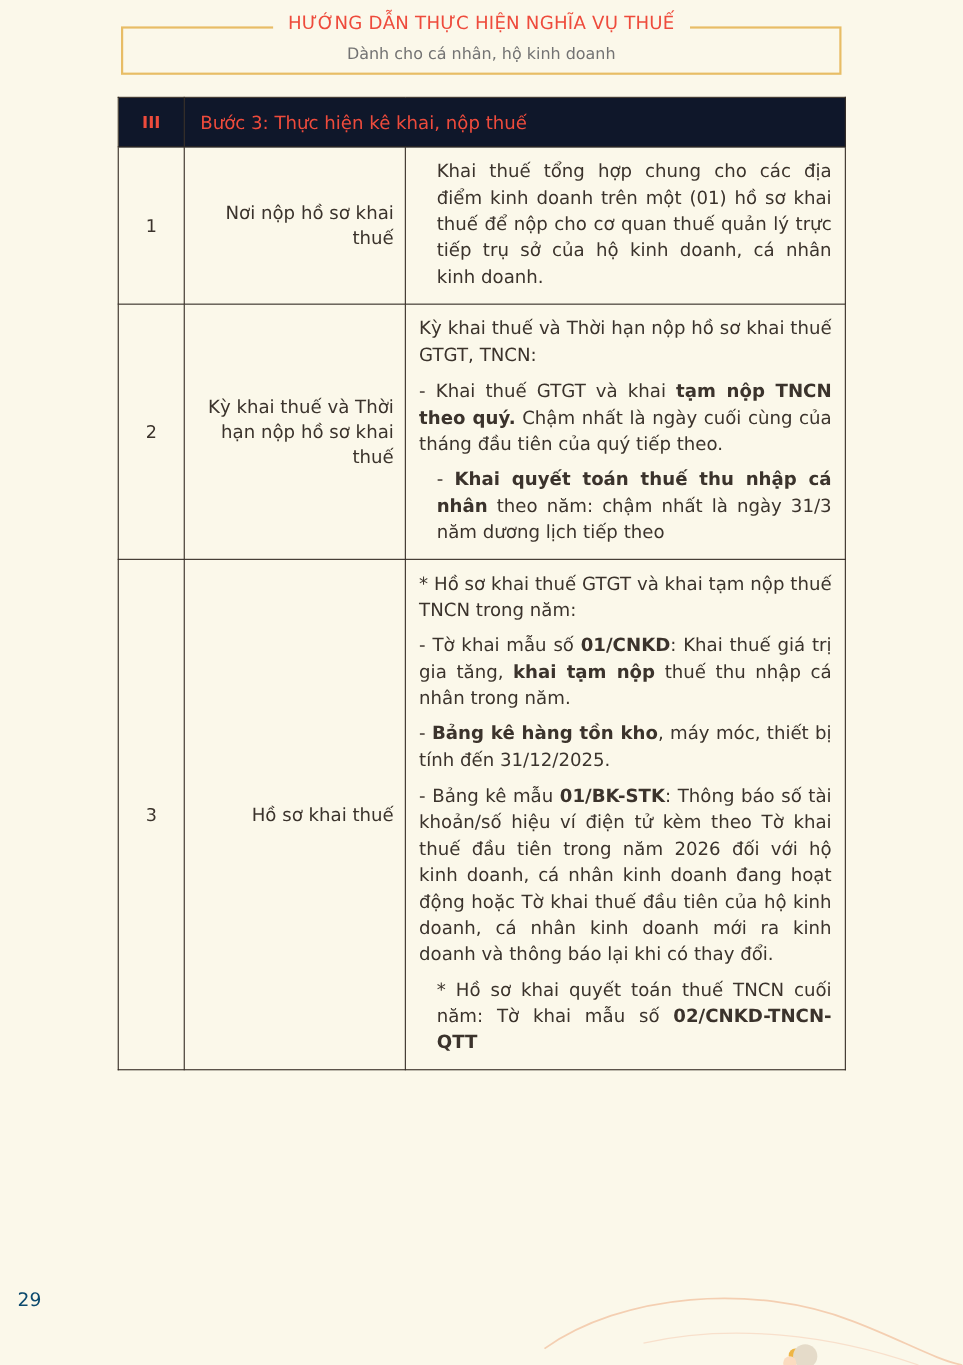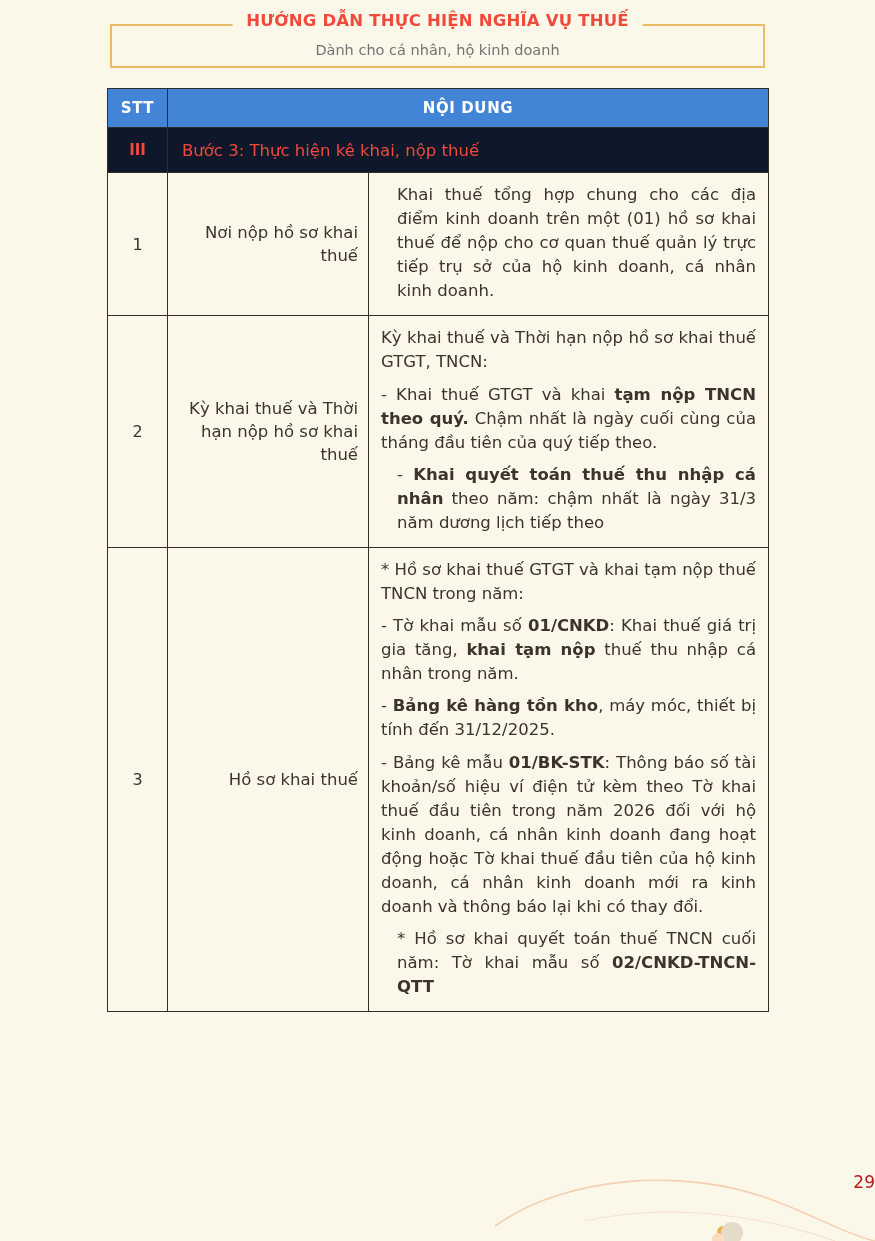--- a/index.html
+++ b/index.html
@@ -35,21 +35,21 @@
   }
   .header-title {
     position: absolute;
     left: 50%;
     top: -13px;
     transform: translateX(-50%);
     background: #fbf8ea;
     padding: 0 14px;
     color: #ee4b3c;
     font-size: 16.5px;
-    font-weight: bold;
+    font-weight: normal;
     letter-spacing: 0.2px;
     white-space: nowrap;
     font-family: "DejaVu Sans", sans-serif;
   }
   .header-sub {
     position: absolute;
     left: 0;
     right: 0;
     top: 18px;
     text-align: center;
@@ -135,24 +135,25 @@
     margin-left: 16px;
   }
   .content-cell b { font-weight: bold; }
 
   
   .page-no {
     position: absolute;
     left: 0;
     right: 0;
     top: 1172px;
-    text-align: right;
+    text-align: left;
     font-size: 17px;
-    color: #b91c1c;
-    font-family: "DejaVu Sans", sans-serif;
+    color: #0c4a6e;
+    font-family: "DejaVu Sans", sans-serif;
+    padding-left: 16px;
   }
   .deco {
     position: absolute;
     right: 0;
     bottom: 0;
     width: 400px;
     height: 160px;
     pointer-events: none;
   }
 </style>
@@ -165,24 +166,20 @@
   <div class="header-sub">Dành cho cá nhân, hộ kinh doanh</div>
 </div>
 
 <table class="tbl">
   <colgroup>
     <col class="c-stt">
     <col class="c-label">
     <col class="c-content">
   </colgroup>
   <tbody>
-    <tr class="hdr">
-      <td>STT</td>
-      <td colspan="2">NỘI DUNG</td>
-    </tr>
 
     <tr class="section-row">
       <td class="section-num">III</td>
       <td class="section-title" colspan="2">Bước 3: Thực hiện kê khai, nộp thuế</td>
     </tr>
 
     <tr>
       <td class="num-cell">1</td>
       <td class="label-cell">Nơi nộp hồ sơ khai thuế</td>
       <td class="content-cell">

